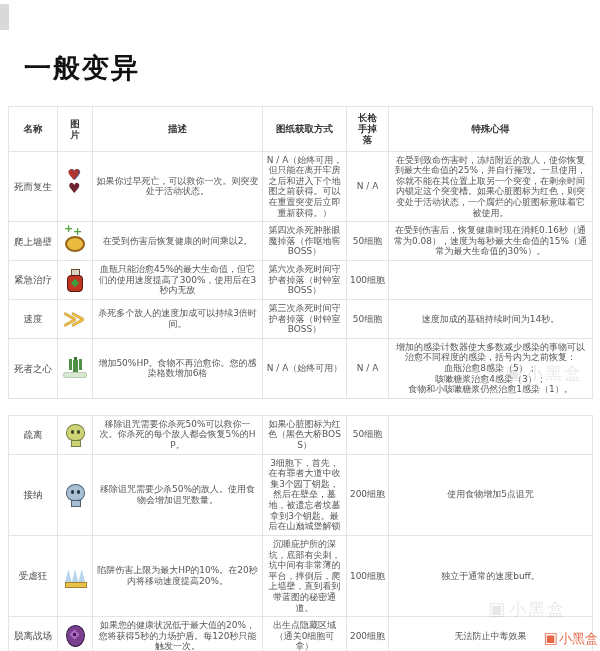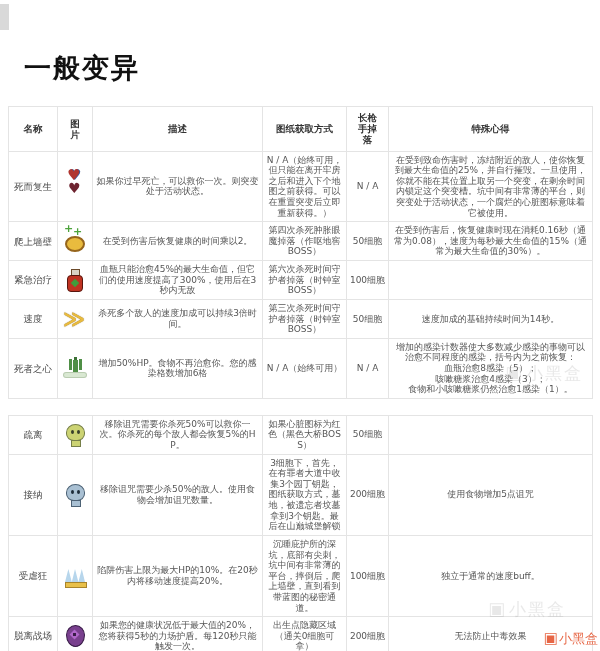--- a/index.html
+++ b/index.html
@@ -91,21 +91,21 @@
       <th>特殊心得</th>
     </tr>
   </thead>
   <tbody id="tbody-1">
       <tr>
     <td class="c-name">死而复生</td>
     <td class="c-icon"><span class="icon i-hearts"><i></i></span></td>
     <td class="c-desc">如果你过早死亡，可以救你一次。则突变处于活动状态。</td>
     <td class="c-bp">N / A（始终可用，但只能在离开牢房之后和进入下个地图之前获得。可以在重置突变后立即重新获得。）</td>
     <td class="c-cost">N / A</td>
-    <td class="c-notes">在受到致命伤害时，冻结附近的敌人，使你恢复到最大生命值的25%，并自行摧毁。一旦使用，你就不能在其位置上取另一个突变，在剩余时间内锁定这个突变槽。坑中间有非常薄的平台，则突变处于活动状态，一个腐烂的心脏图标意味着它被使用。</td>
+    <td class="c-notes">在受到致命伤害时，冻结附近的敌人，使你恢复到最大生命值的25%，并自行摧毁。一旦使用，你就不能在其位置上取另一个突变，在剩余时间内锁定这个突变槽。如果心脏图标为红色，则突变处于活动状态，一个腐烂的心脏图标意味着它被使用。</td>
   </tr>
       <tr>
     <td class="c-name">爬上墙壁</td>
     <td class="c-icon"><span class="icon i-swirl"><i></i></span></td>
     <td class="c-desc">在受到伤害后恢复健康的时间乘以2。</td>
     <td class="c-bp">第四次杀死肿胀眼魔掉落（作呕地窖BOSS）</td>
     <td class="c-cost">50细胞</td>
     <td class="c-notes">在受到伤害后，恢复健康时现在消耗0.16秒（通常为0.08），速度为每秒最大生命值的15%（通常为最大生命值的30%）。</td>
   </tr>
       <tr>
@@ -153,21 +153,21 @@
     <td class="c-icon"><span class="icon i-green-skull"><i></i></span></td>
     <td class="c-desc">移除诅咒需要你杀死50%可以救你一次。你杀死的每个敌人都会恢复5%的HP。</td>
     <td class="c-bp">如果心脏图标为红色（黑色大桥BOSS）</td>
     <td class="c-cost">50细胞</td>
     <td class="c-notes"></td>
   </tr>
       <tr>
     <td class="c-name">接纳</td>
     <td class="c-icon"><span class="icon i-blue-skull"><i></i></span></td>
     <td class="c-desc">移除诅咒需要少杀50%的敌人。使用食物会增加诅咒数量。</td>
-    <td class="c-bp">3细胞下，首先，在有罪者大道中收集3个园丁钥匙，图纸获取方式，墓地，被遗忘者坟墓拿到3个钥匙。最后在山巅城堡解锁</td>
+    <td class="c-bp">3细胞下，首先，在有罪者大道中收集3个园丁钥匙，然后在壁垒，墓地，被遗忘者坟墓拿到3个钥匙。最后在山巅城堡解锁</td>
     <td class="c-cost">200细胞</td>
     <td class="c-notes">使用食物增加5点诅咒</td>
   </tr>
       <tr>
     <td class="c-name">受虐狂</td>
     <td class="c-icon"><span class="icon i-spikes"><i></i></span></td>
     <td class="c-desc">陷阱伤害上限为最大HP的10%。在20秒内将移动速度提高20%。</td>
     <td class="c-bp">沉睡庇护所的深坑，底部有尖刺，坑中间有非常薄的平台，摔倒后，爬上墙壁，直到看到带蓝图的秘密通道。</td>
     <td class="c-cost">100细胞</td>
     <td class="c-notes">独立于通常的速度buff。</td>

